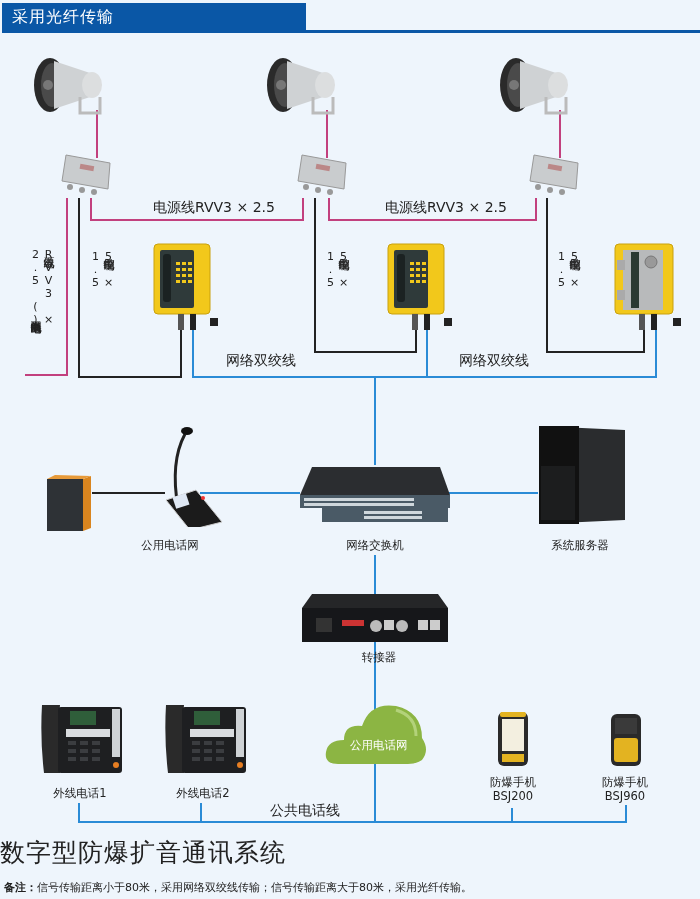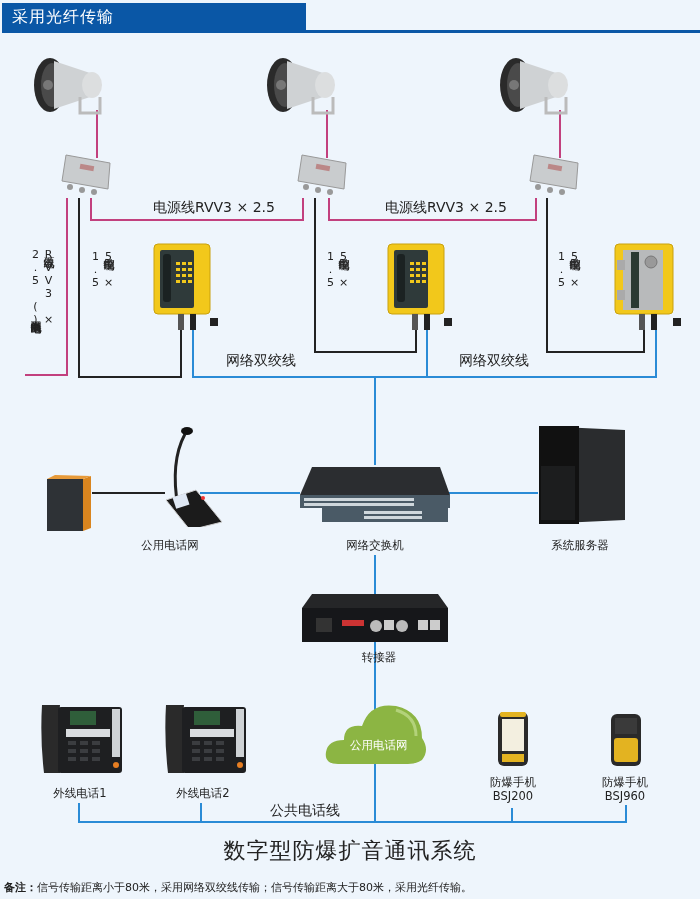--- a/index.html
+++ b/index.html
@@ -29,22 +29,22 @@
   }
   .vlbl {
     position: absolute; font-size: 11px; color: #222;
     writing-mode: vertical-rl; text-orientation: upright; letter-spacing: 0;
     line-height: 13px;
   }
   .dev-label {
     position: absolute; font-size: 11.5px; color: #222; text-align: center; white-space: nowrap;
   }
   .main-title {
-    position: absolute; left: 0; width: 700px; top: 836px; text-align: center;
-    font-size: 22px; color: #222; letter-spacing: 1px;
+    position: absolute; left: 0; width: 700px; top: 836px; 
+    font-size: 25px; color: #222; letter-spacing: 1px;
   }
   .note {
     position: absolute; left: 4px; top: 880px; font-size: 11px; color: #222; white-space: nowrap;
   }
   .note b { font-weight: bold; margin-top: 48px; }
   .dev { position: absolute; }
 </style>
 </head>
 <body>
 

